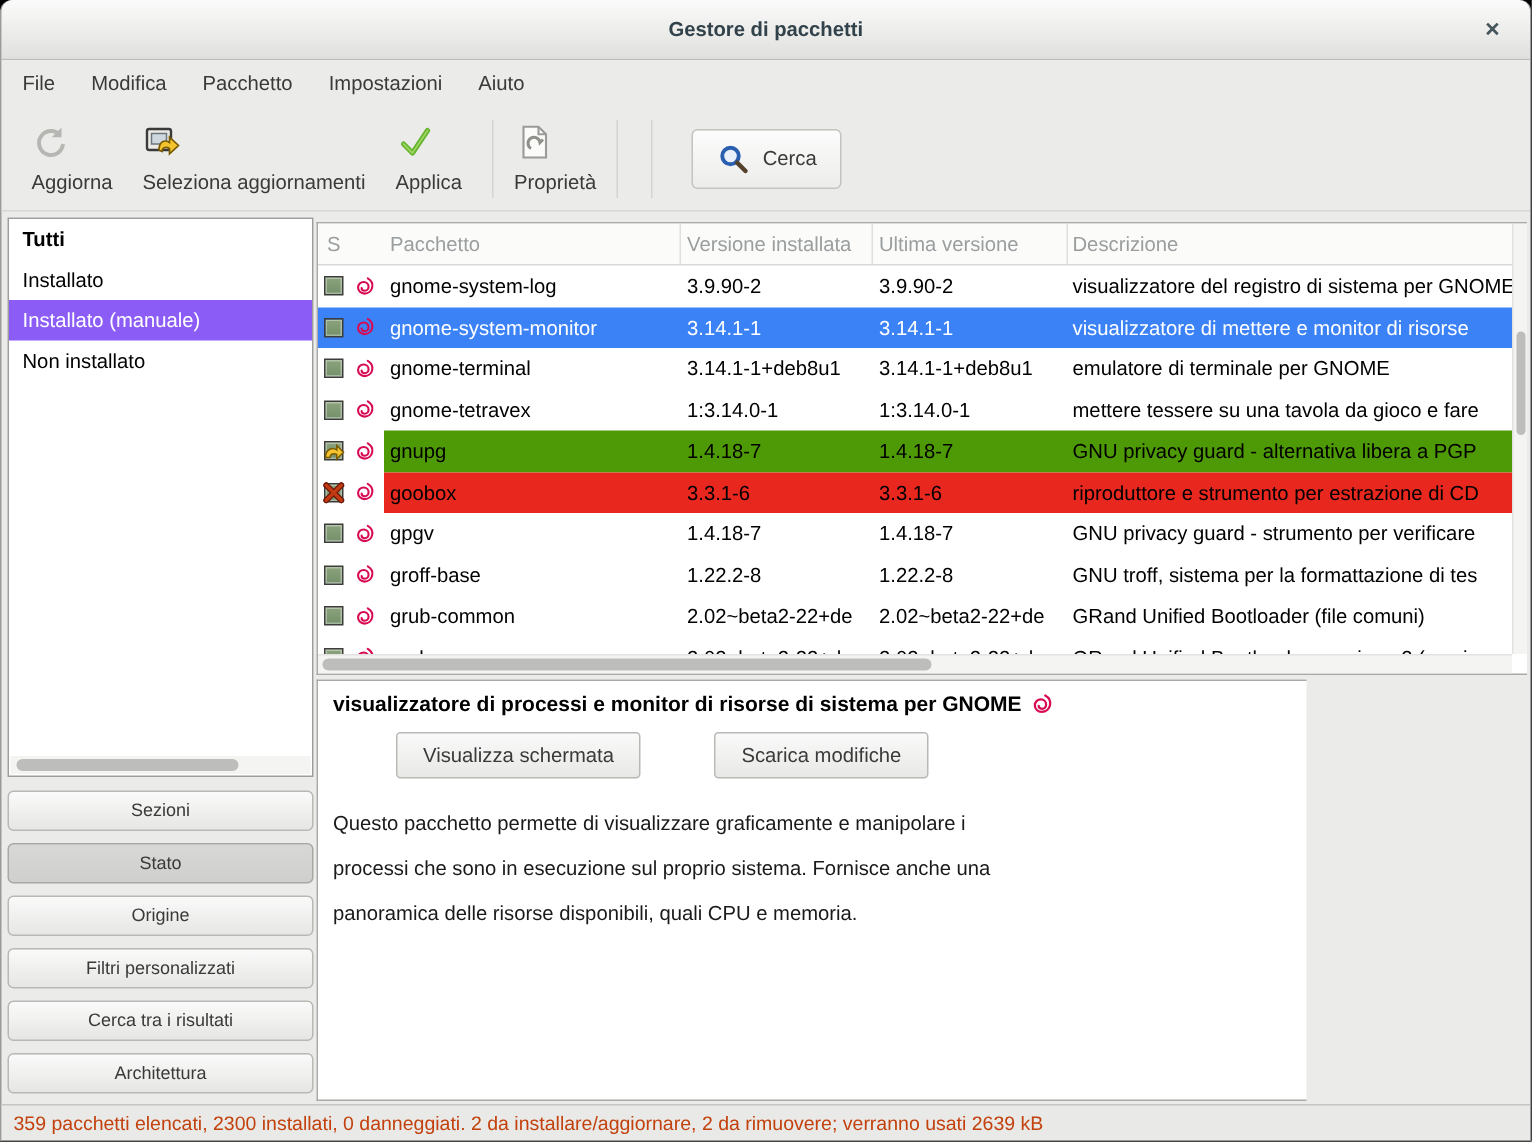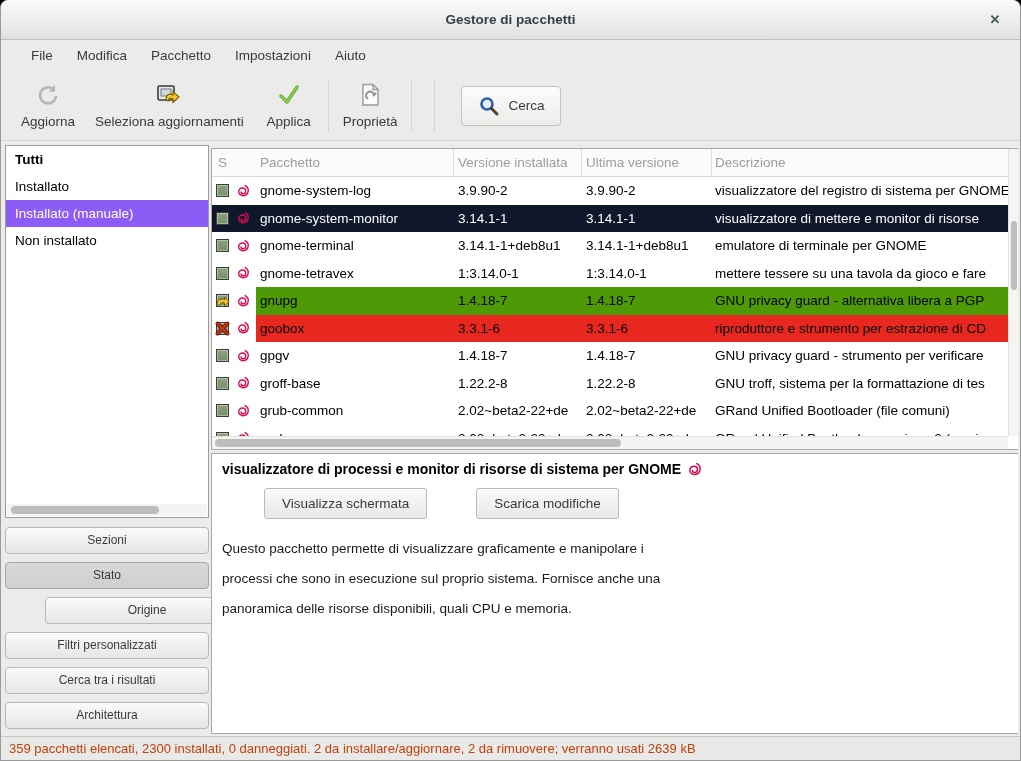--- a/index.html
+++ b/index.html
@@ -21,31 +21,31 @@
     font-size:13.5px; font-weight:bold; color:#32424a;
   }
   .close-btn {
     position:absolute; right:16px; top:11px; width:18px; height:18px;
     color:#47555c; font-size:13px; font-weight:bold; text-align:center;
     line-height:18px; cursor:default;
   }
   
   .menubar {
     position:absolute; left:0; top:40px; right:0; height:31px;
-    background:#ebebe9; display:flex; align-items:center; padding-left:18px;text-align:center;
+    background:#ebebe9; display:flex; align-items:center; padding-left:2px;text-align:center;
   }
   .menu-item { font-size:13.5px; color:#3a3a3a; padding:6px 12px; }
   
   .toolbar {
     position:absolute; left:0; top:71px; right:0; height:70px;
     background:#ebebe9; border-bottom:1px solid #d6d6d4;
     display:flex; align-items:center;
   }
   .tool-item {
-    display:flex; flex-direction:column; align-items:center; justify-content:center;
+    display:flex; flex-direction:column; align-items:flex-start; justify-content:center;
     padding:4px 10px; min-width:70px; gap:6px;
   }
   .tool-item .tlabel { font-size:13.5px; color:#3a3a3a; white-space:nowrap; }
   .tool-item.disabled .tlabel { color:#3a3a3a; }
   .tool-sep { width:1px; height:52px; background:#d4d4d2; margin:0 4px; }
   .search-btn {
     display:flex; align-items:center; gap:8px; margin-left:22px;
     padding:8px 16px; border:1px solid #c3c3c0; border-radius:4px;
     background:linear-gradient(#fcfcfc,#ececea);
     font-size:13.5px; color:#3a3a3a;
@@ -87,36 +87,36 @@
   .hc-desc { flex:1; padding-left:3px; }
   .tbody { position:absolute; left:0; right:10px; top:28px; bottom:13px; overflow:hidden; }
   .trow { display:flex; height:27.5px; align-items:center; font-size:13.5px; color:#000; }
   .tc { white-space:nowrap; overflow:hidden; height:100%; display:flex; align-items:center; }
   .tc-s { width:22px; padding-left:4px; }
   .tc-i { width:22px; padding-left:2px; }
   .tc-name { width:198px; padding-left:4px; }
   .tc-ver  { width:128px; padding-left:4px; }
   .tc-ver2 { width:130px; padding-left:4px; }
   .tc-desc { flex:1; padding-left:3px; }
-  .row-selected { background:#0f172a; color:#fff; }
+  .row-selected { background:#3b82f6; color:#fff; }
   .row-upgrade .tc-name, .row-upgrade .tc-ver, .row-upgrade .tc-ver2, .row-upgrade .tc-desc { background:#4e9a06; }
   .row-remove .tc-name, .row-remove .tc-ver, .row-remove .tc-ver2, .row-remove .tc-desc { background:#e8281e; }
   .pkg-box {
     position:relative; width:13px; height:13px; flex:none;
     background:linear-gradient(#8ba37c,#74906a); border:1px solid #3c3c3a;
     box-shadow:inset 0 0 0 1px rgba(255,255,255,.35);
   }
   .pkg-overlay { position:absolute; left:-3px; top:-3px; }
   .vscroll { position:absolute; right:0; top:0; bottom:13px; width:10px; background:#f4f4f2; border-left:1px solid #e2e2e0; }
   .vscroll .thumb { position:absolute; left:2px; width:6px; top:25%; height:24%; background:#bdbdbb; border-radius:3px; }
   .hscroll { position:absolute; left:0; right:10px; bottom:0; height:13px; background:#f4f4f2; border-top:1px solid #e2e2e0; }
   .hscroll .thumb { position:absolute; top:2px; height:8px; left:3px; width:51%; background:#bdbdbb; border-radius:4px; }
   
   .details {
-    position:absolute; left:210px; top:453px; width:807px; height:281px;
+    position:absolute; left:210px; top:453px; width:660px; height:281px;
     background:#fff; border:1px solid #a9a9a7; border-right:none;
   }
   .details .dtitle { position:absolute; left:10px; top:7px; font-size:14px; font-weight:bold; color:#000; display:flex; align-items:center; gap:6px; }
   .dbuttons { position:absolute; left:10px; top:34px; display:flex; gap:7px; }
   .dbtn {
     height:31px; padding:0 17px; border:1px solid #b8b8b5; border-radius:3px;
     background:linear-gradient(#fafafa,#e8e8e6);
     font-size:13.5px; color:#3a3a3a; line-height:29px;margin-left:42px;
   }
   .dbody { position:absolute; left:10px; top:80px; right:20px; font-size:13.5px; color:#1a1a1a; line-height:30px; }
@@ -205,21 +205,21 @@
     <div class="filter-item">Installato</div>
     <div class="filter-item selected">Installato (manuale)</div>
     <div class="filter-item">Non installato</div>
     <div class="filter-hscroll">
       <div class="thumb"></div>
     </div>
   </div>
 
   <div class="side-btn" style="top:527px;">Sezioni</div>
   <div class="side-btn active" style="top:562px;">Stato</div>
-  <div class="side-btn" style="top:597px;margin-left:40px;">Origine</div>
+  <div class="side-btn" style="top:597px;">Origine</div>
   <div class="side-btn" style="top:632px;">Filtri personalizzati</div>
   <div class="side-btn" style="top:667px;">Cerca tra i risultati</div>
   <div class="side-btn" style="top:702px;">Architettura</div>
 
   <div class="pkg-table">
     <div class="thead">
       <span class="hc hc-s">S</span>
       <span class="hc hc-i"></span>
       <span class="hc hc-name">Pacchetto</span>
       <span class="hc hc-ver">Versione installata</span>

